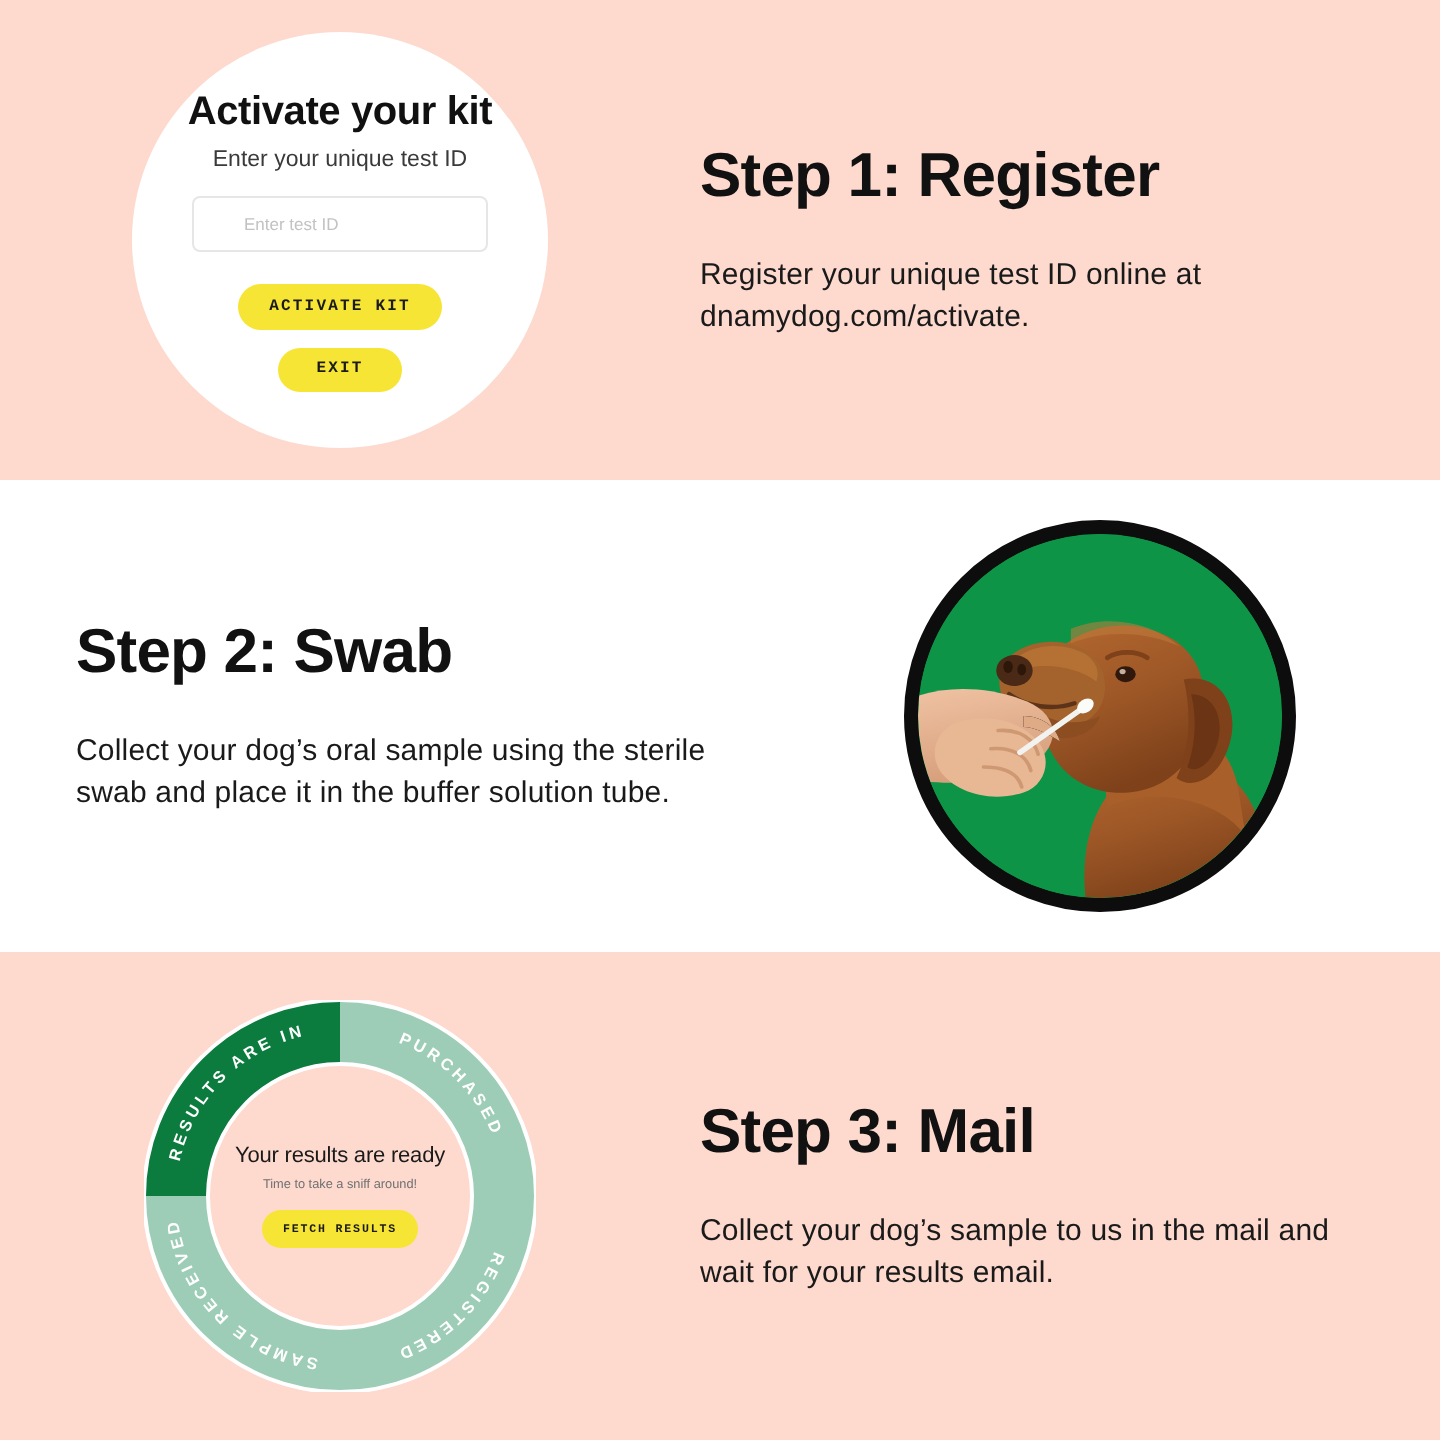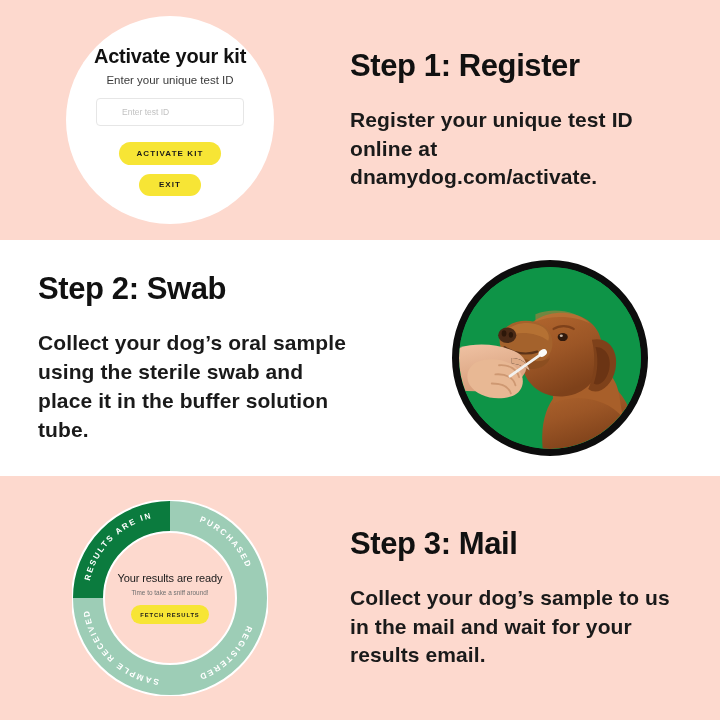--- a/index.html
+++ b/index.html
@@ -50,25 +50,25 @@
   .text-col.right-pad { padding-left: 10px; }
 
   .step-title {
     font-size: 31px;
     font-weight: bold;
     color: #111111;
     letter-spacing: -0.4px;
     margin-bottom: 22px;
   }
   .step-body {
-    font-size: 21px;
+    font-size: 15px;
     line-height: 1.38;
     color: #1a1a1a;
     letter-spacing: 0.1px;
-    font-weight: 700;
+    font-weight: 400;
   }
 
   
   .activate-circle {
     width: 208px;
     height: 208px;
     border-radius: 50%;
     background: #FFFFFF;
     display: flex;
     flex-direction: column;
@@ -100,21 +100,21 @@
     font-family: "Liberation Sans", sans-serif;
     outline: none;
     margin-bottom: 16px;
   }
   .activate-input::placeholder { color: #c2c2c2; }
   .btn-pill {
     background: #F7E535;
     border: none;
     border-radius: 999px;
     color: #1a1a1a;
-    font-family: Liberation Sans, sans-serif;
+    font-family: Liberation Mono, monospace;
     font-weight: bold;
     cursor: pointer;
     display: flex;
     align-items: center;
     justify-content: center;
   }
   .btn-activate {
     width: 102px; height: 23px;
     font-size: 8px; letter-spacing: 1.1px;
     margin-bottom: 9px;

